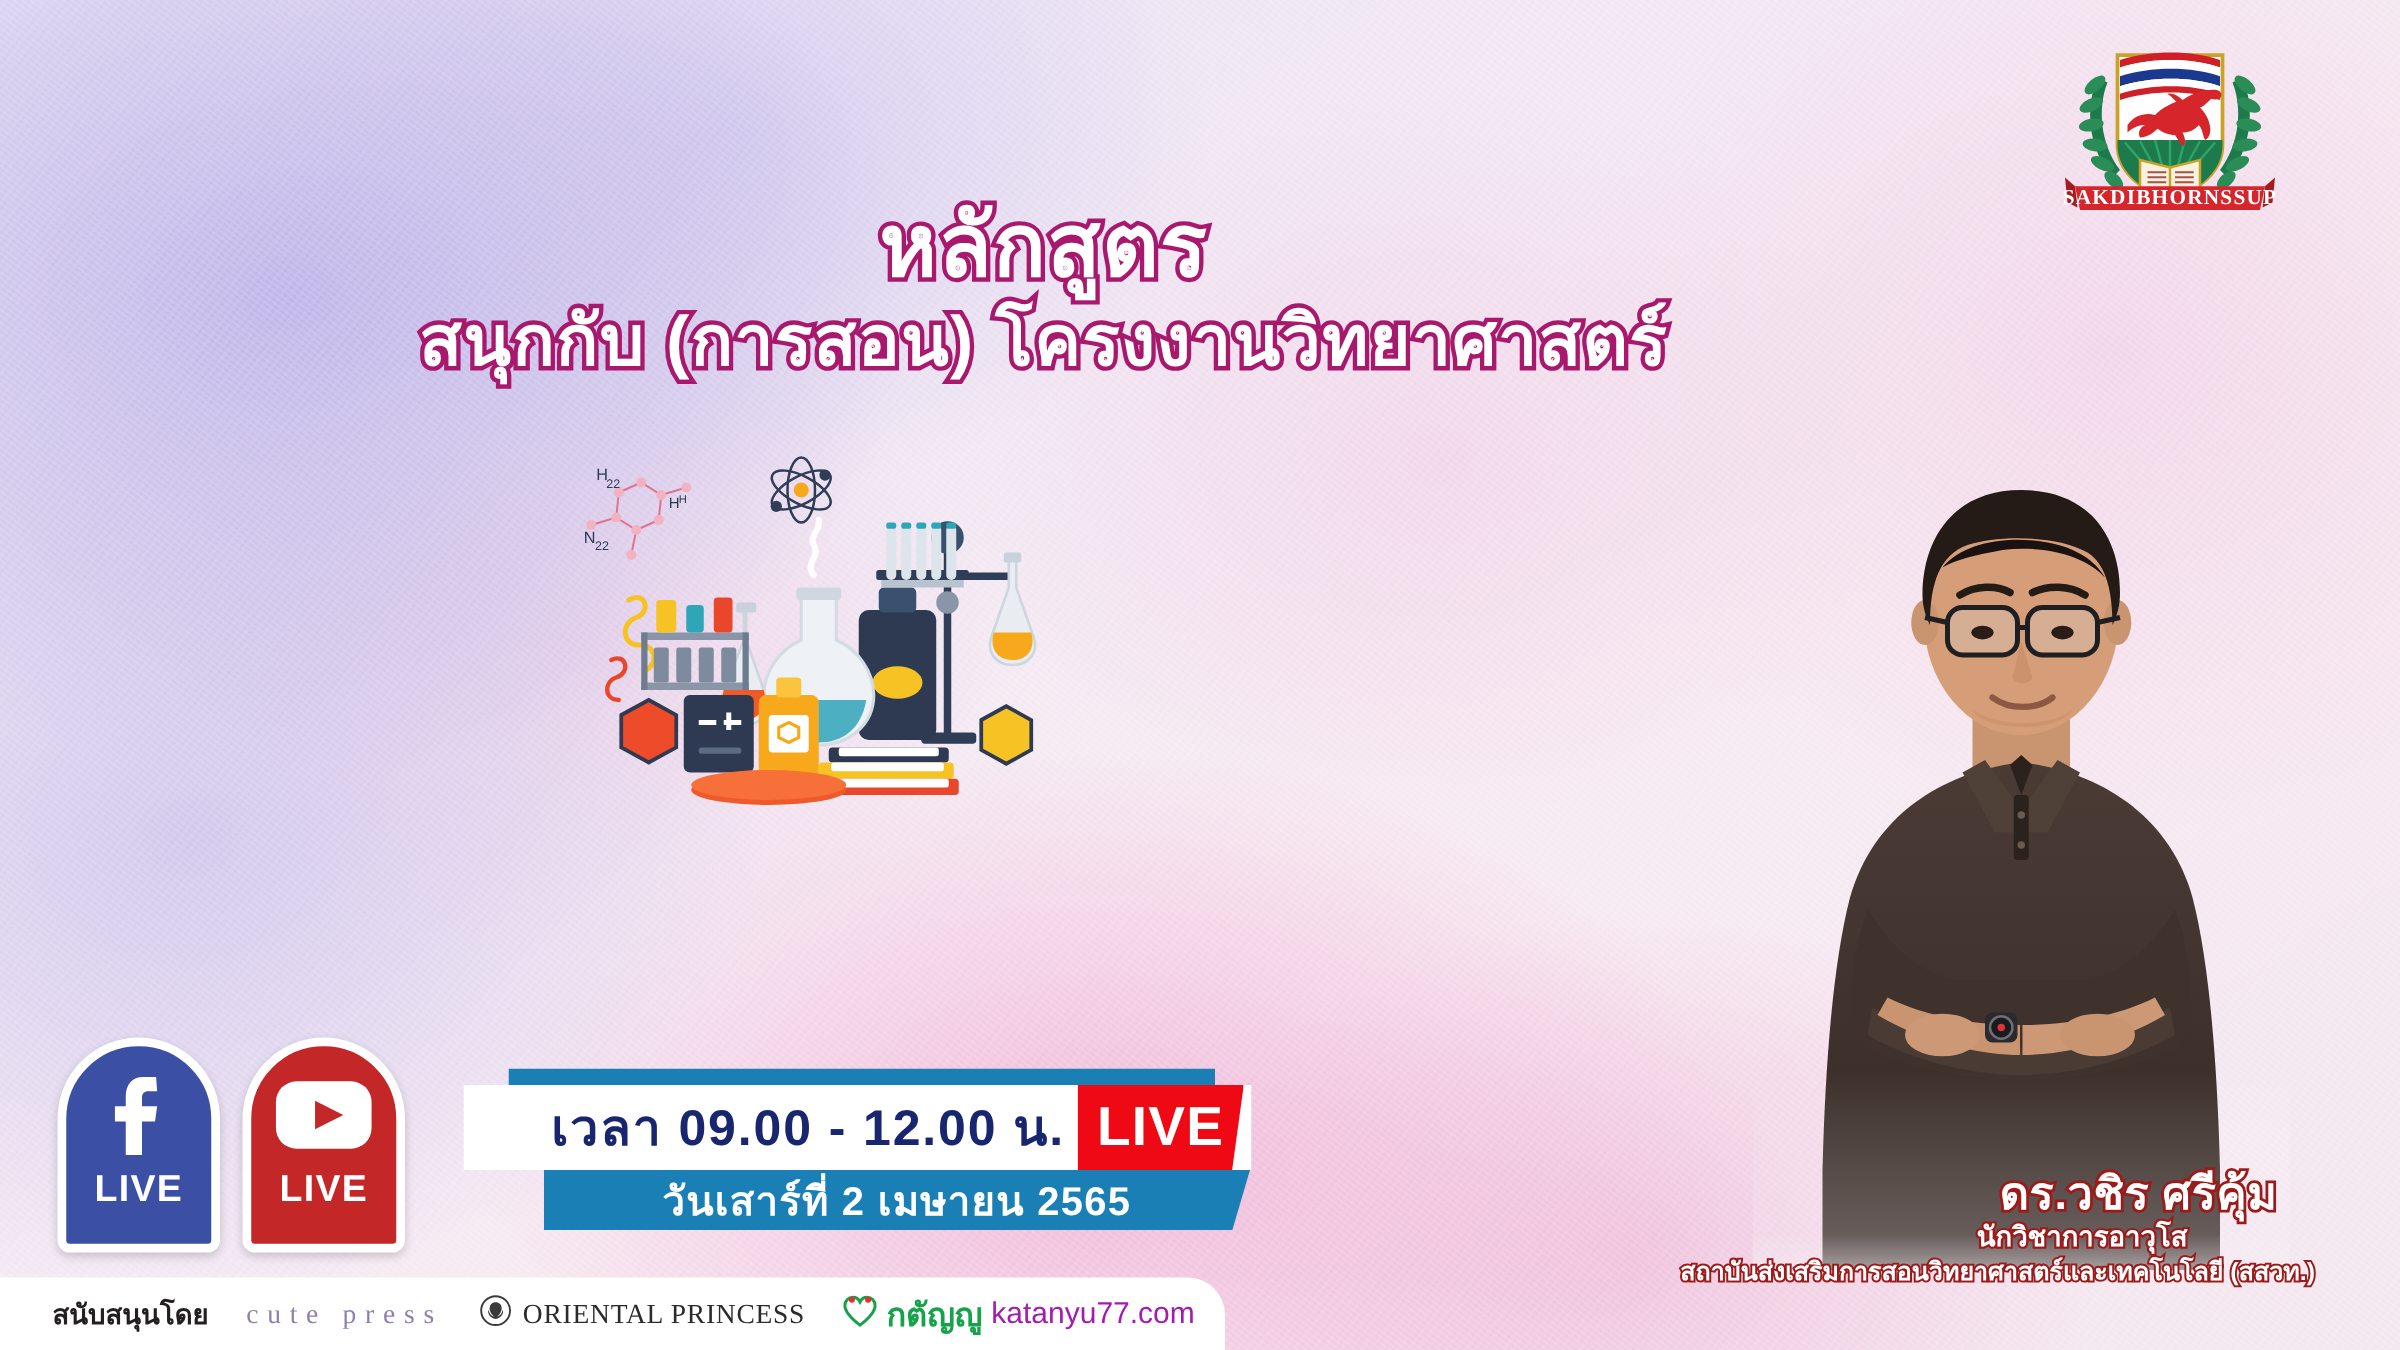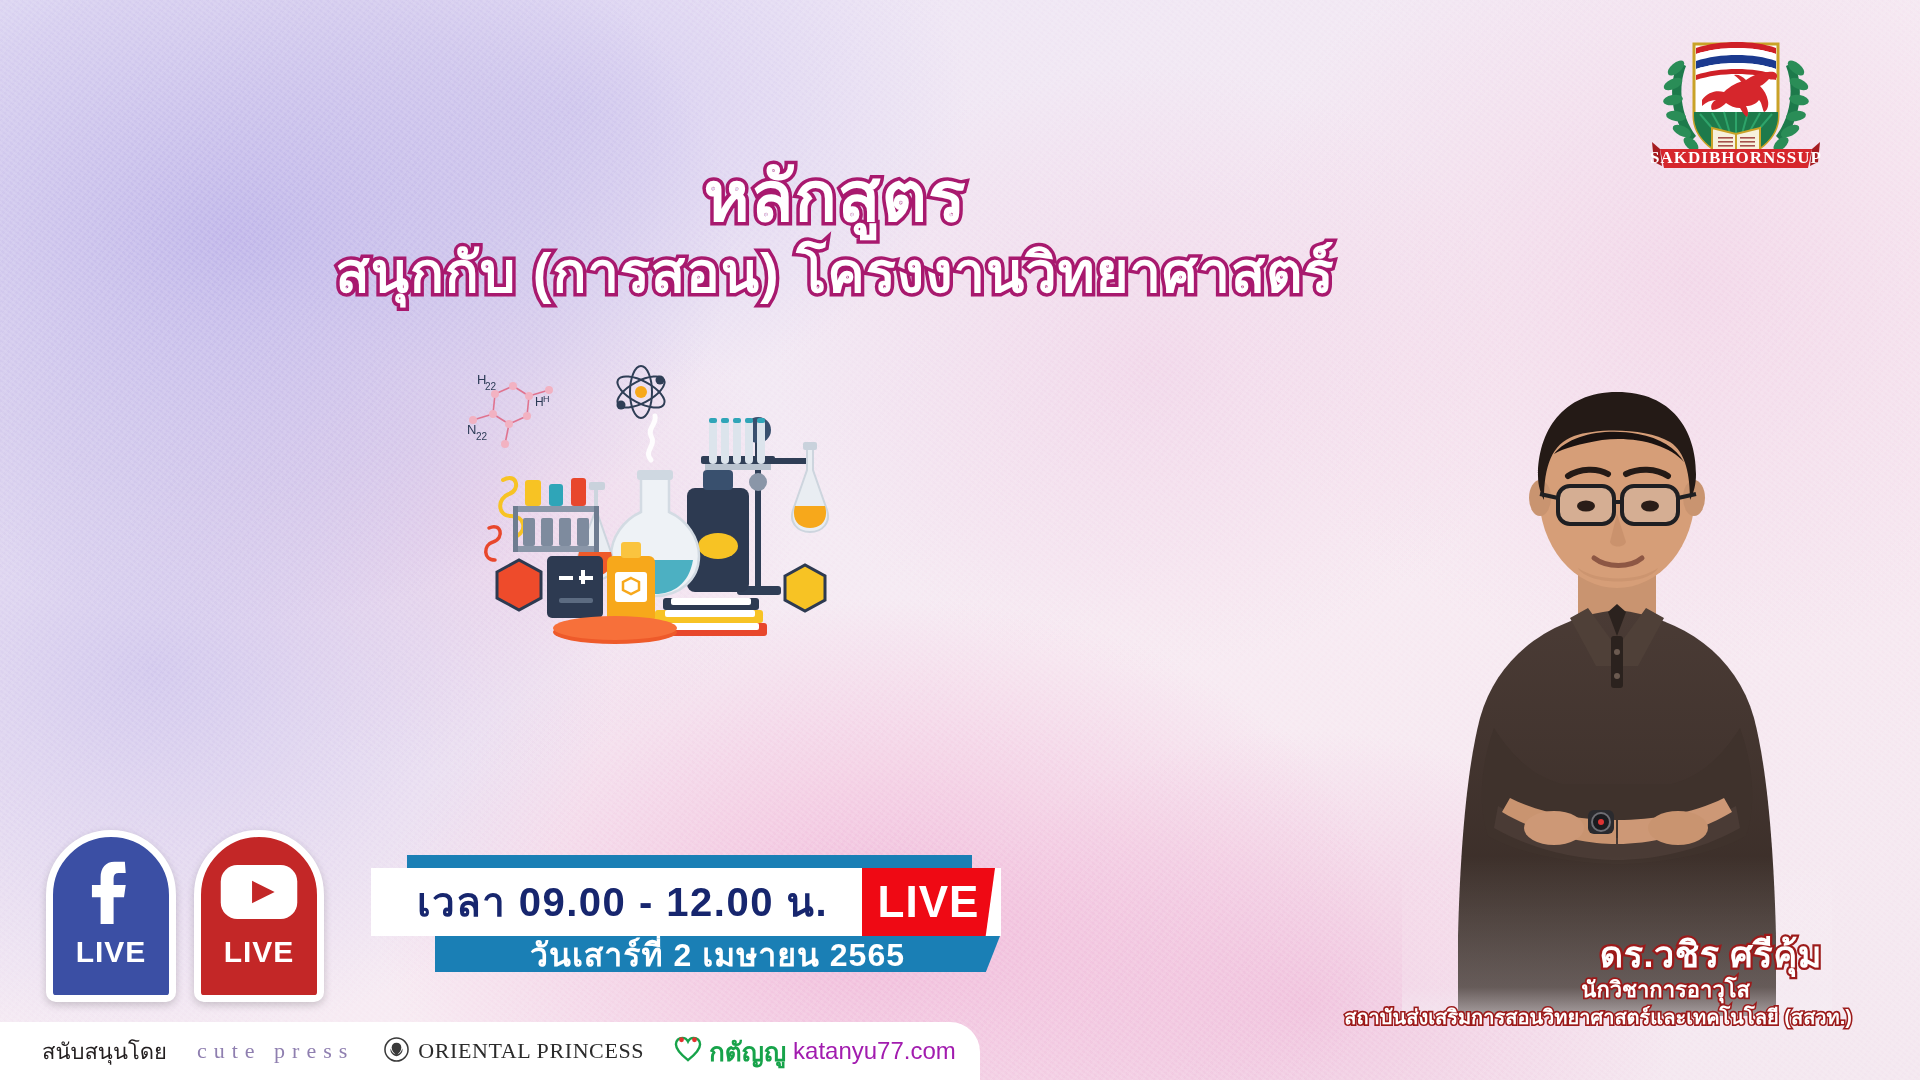--- a/index.html
+++ b/index.html
@@ -63,30 +63,30 @@
   
   .speaker { position:absolute; right:88px; bottom:64px; width:430px; height:680px; }
 
   
   .topbar-rule { position:absolute; left:407px; top:855px; width:565px; height:13px; background:#1a7fb5; }
   .timebox {
     position:absolute; left:371px; top:868px; width:630px; height:68px;
     background:#ffffff; display:flex; align-items:center;
   }
   .time-text {
-    margin-left:46px; font-size:40px; font-weight:700; color:#17266e; letter-spacing:1.5px; white-space:nowrap;
+    margin-left:70px; font-size:40px; font-weight:700; color:#17266e; letter-spacing:1.5px; white-space:nowrap;
   }
   .live-badge {
     position:absolute; left:862px; top:868px; width:133px; height:68px;
     background:#ef0914; color:#fff; font-size:44px; font-weight:800;
     display:flex; align-items:center; justify-content:center; letter-spacing:1px;
     clip-path:polygon(0 0, 100% 0, 93% 100%, 0 100%);
   }
   .datebox {
-    position:absolute; left:435px; top:936px; width:565px; height:36px;
+    position:absolute; left:435px; top:936px; width:565px; height:48px;
     background:#1a7fb5; display:flex; align-items:center; justify-content:center;
     clip-path:polygon(0 0, 100% 0, 97.5% 100%, 0 100%);
   }
   .date-text { font-size:32px; font-weight:700; color:#ffffff; letter-spacing:1px; white-space:nowrap; }
 
   
   .social { position:absolute; bottom:78px; display:flex; gap:18px; left:46px; }
   .sbtn {
     width:130px; height:172px; border-radius:66px 66px 10px 10px;
     border:7px solid #ffffff;
@@ -107,21 +107,21 @@
   .sp-role { right:170px; top:972px; font-size:22px; -webkit-text-stroke-width:3.5px; }
   .sp-org  { right:68px;  top:1001px; font-size:20px; -webkit-text-stroke-width:3.2px; }
 
   
   .sponsors {
     position:absolute; left:0; bottom:0; width:980px; height:58px;
     background:#ffffff;
     border-top-right-radius:30px;
     display:flex; align-items:center; gap:30px; padding-left:42px;
   }
-  .sp-by { font-size:22px; font-weight:400; color:#231f20; }
+  .sp-by { font-size:22px; font-weight:700; color:#231f20; }
   .sp-cute { font-size:22px; color:#8f7fb0; letter-spacing:7px; font-family:"Liberation Serif","DejaVu Serif",serif; }
   .sp-op { display:flex; align-items:center; gap:9px; }
   .sp-op-txt { font-size:22px; color:#2b2b2b; letter-spacing:.6px; font-family:"Liberation Serif","DejaVu Serif",serif; }
   .sp-kat { display:flex; align-items:center; gap:7px;text-align:right; }
   .sp-kat-th { font-size:26px; font-weight:700; color:#17a34a; }
   .sp-kat-url { font-size:24px; color:#a21caf; font-family:Liberation Sans, sans-serif; }
 </style>
 </head>
 <body>
 

